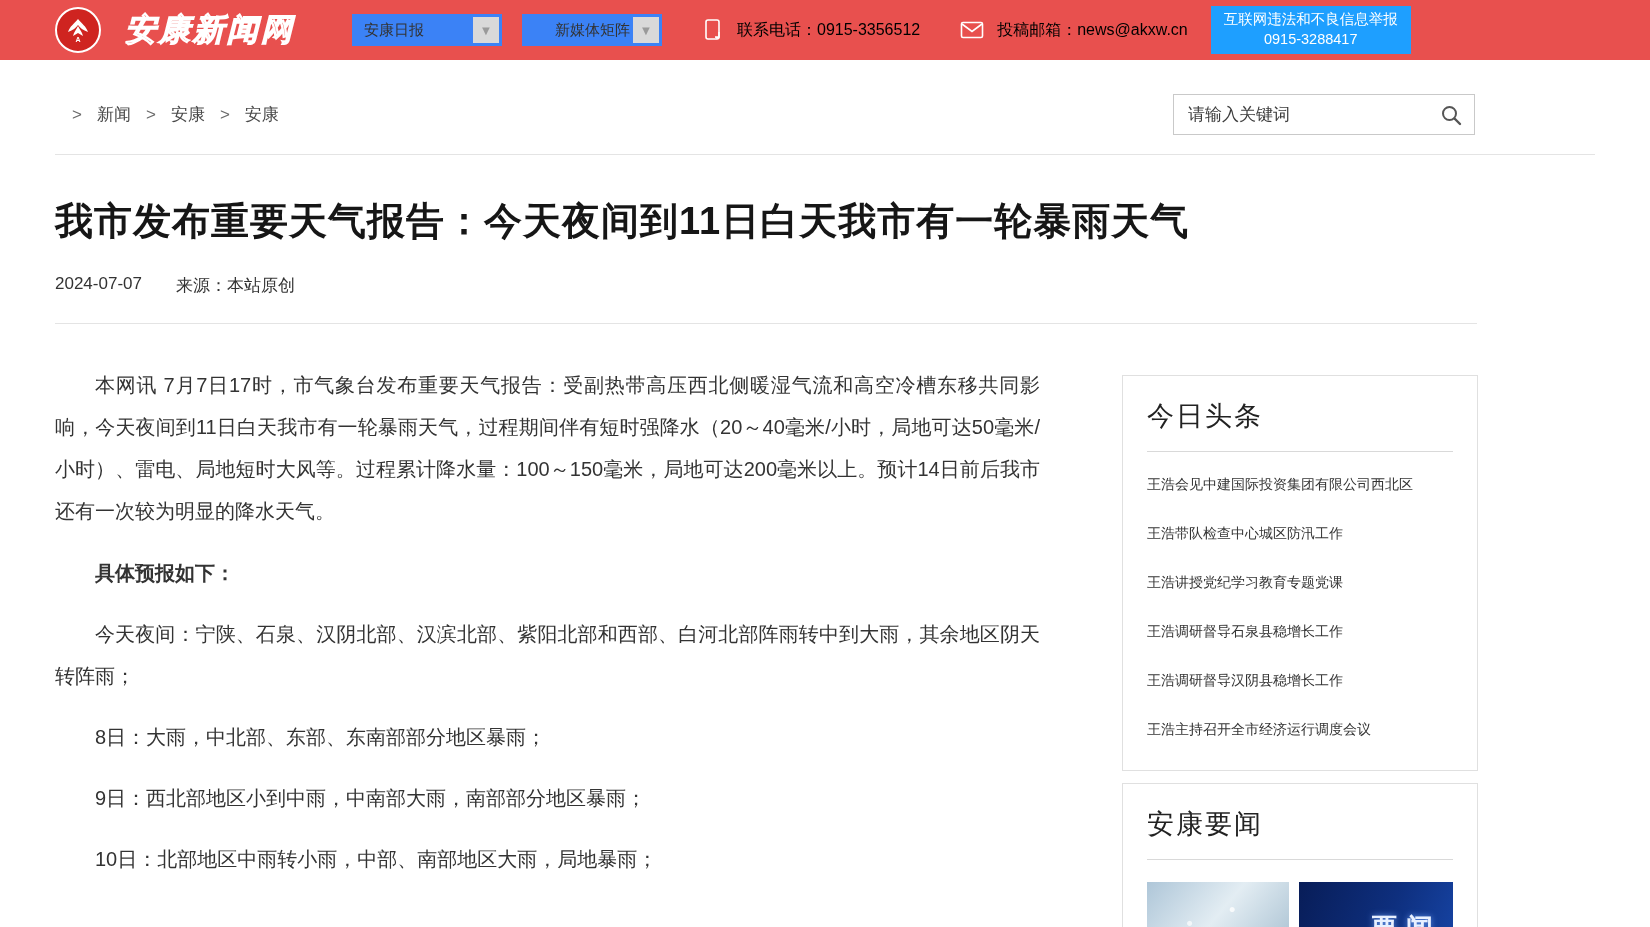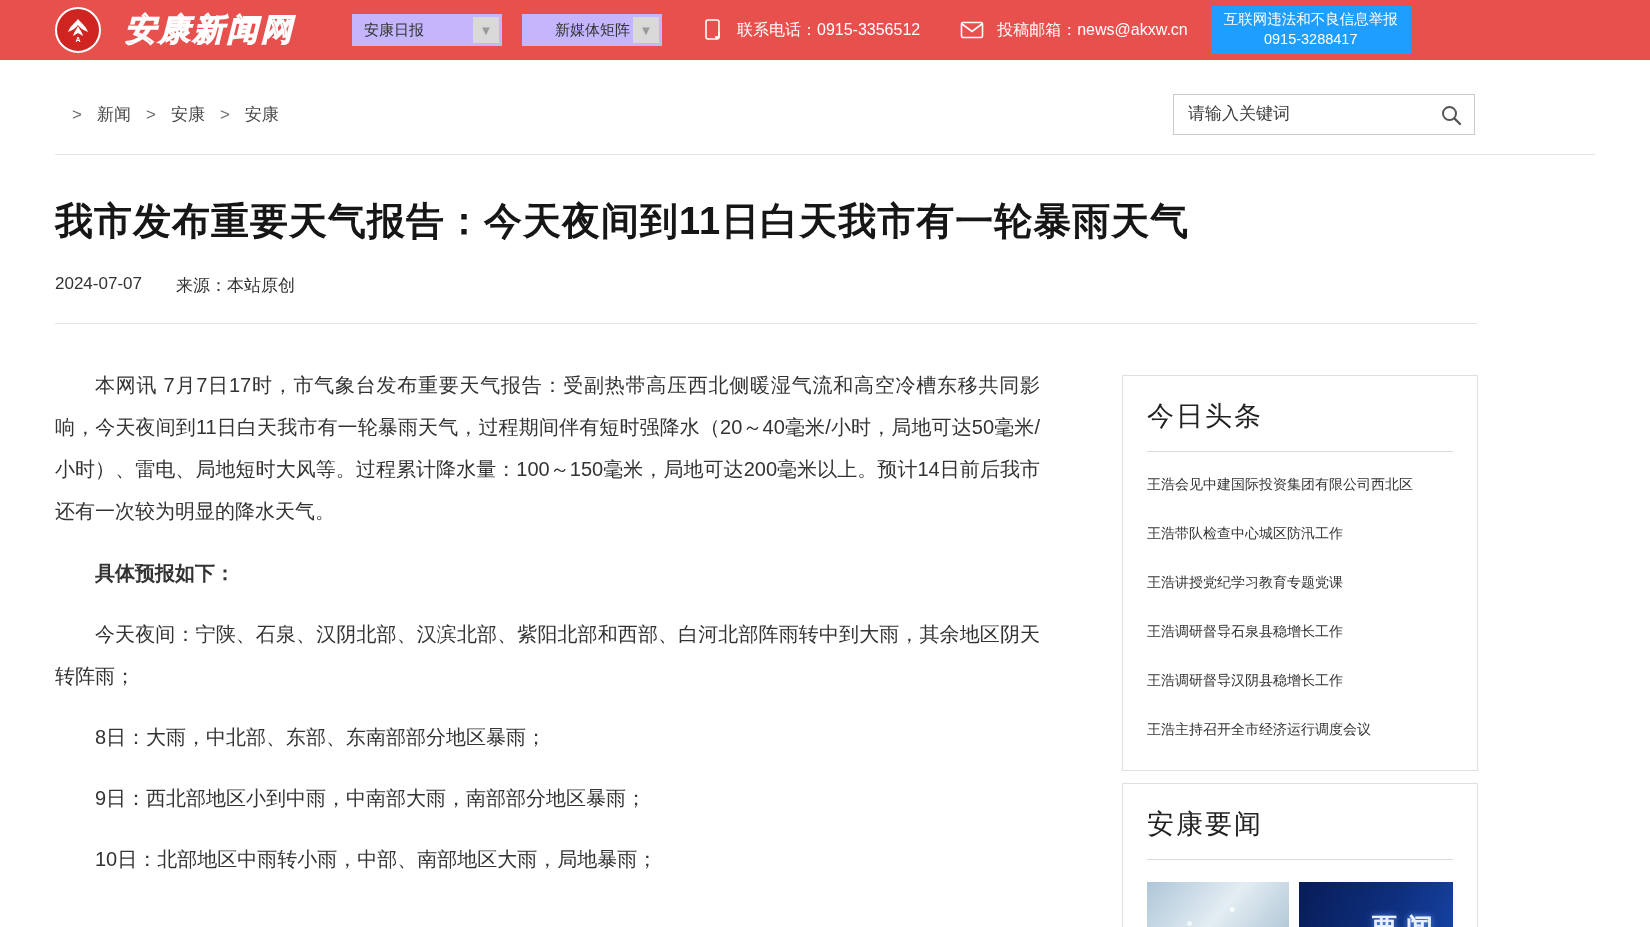--- a/index.html
+++ b/index.html
@@ -22,32 +22,32 @@
     display:flex; align-items:center; justify-content:center;
     position:relative;
   }
   .logo-text {
     font-family:"Liberation Serif", serif;
     font-size:31px; font-weight:bold; font-style:italic;
     color:transparent; -webkit-text-stroke:1.2px #ffffff;
     letter-spacing:3px; white-space:nowrap;
   }
   .select {
-    height:32px; background:#c4b5fd; display:flex; align-items:center;
+    height:32px; background:#3b82f6; display:flex; align-items:center;
     justify-content:space-between; padding-left:12px;
     font-size:15px; color:#333; cursor:pointer;
   }
   .select-1 { width:150px; margin-left:57px; }
   .select-2 { width:140px; margin-left:20px;padding-left:33px; }
   .select .chev {
     width:26px; height:26px; margin-right:3px; background:#d9d9d9;
     display:flex; align-items:center; justify-content:center;
     color:#9a9a9a; font-size:13px;
   }
-  .contact { display:flex; align-items:center; gap:13px; color:#ffffff; font-size:16px; }
+  .contact { display:flex; align-items:center; gap:13px; color:#000000; font-size:16px; }
   .contact-phone { margin-left:42px; }
   .contact-mail  { margin-left:40px; }
   .report-box {
     margin-left:23px; width:200px; background:#1e9fff; color:#fff;
     text-align:center; font-size:14.5px; line-height:1.35;
     padding:4px 6px; cursor:pointer;
   }
   
   .crumb-row {
     display:flex; align-items:center; justify-content:space-between;
@@ -58,21 +58,21 @@
     font-family:"Liberation Serif", serif; font-size:17px; color:#4a4a4a;
   }
   .crumbs .sep { color:#6a6a6a; font-family:"Liberation Sans",sans-serif; }
   .crumbs a { color:#4a4a4a; text-decoration:none; cursor:pointer; }
   .searchbox {
     width:302px; height:41px; border:1px solid #c9c9c9; background:#fff;
     display:flex; align-items:center; padding:0 12px;
   }
   .searchbox input {
     border:none; outline:none; flex:1; font-size:17px; color:#333;
-    font-family:Liberation Mono, monospace; background:transparent;
+    font-family:Liberation Sans, sans-serif; background:transparent;
   }
   .searchbox input::placeholder { color:#3c3c3c; }
   .search-ico { cursor:pointer; display:flex; }
   .divider-1 { margin:19px 55px 0; border-top:1px solid #e4e4e4; }
   
   .art-title {
     margin:41px 55px 0; font-size:38px; font-weight:bold;
     color:#161616; letter-spacing:1px;
   }
   .art-meta {

